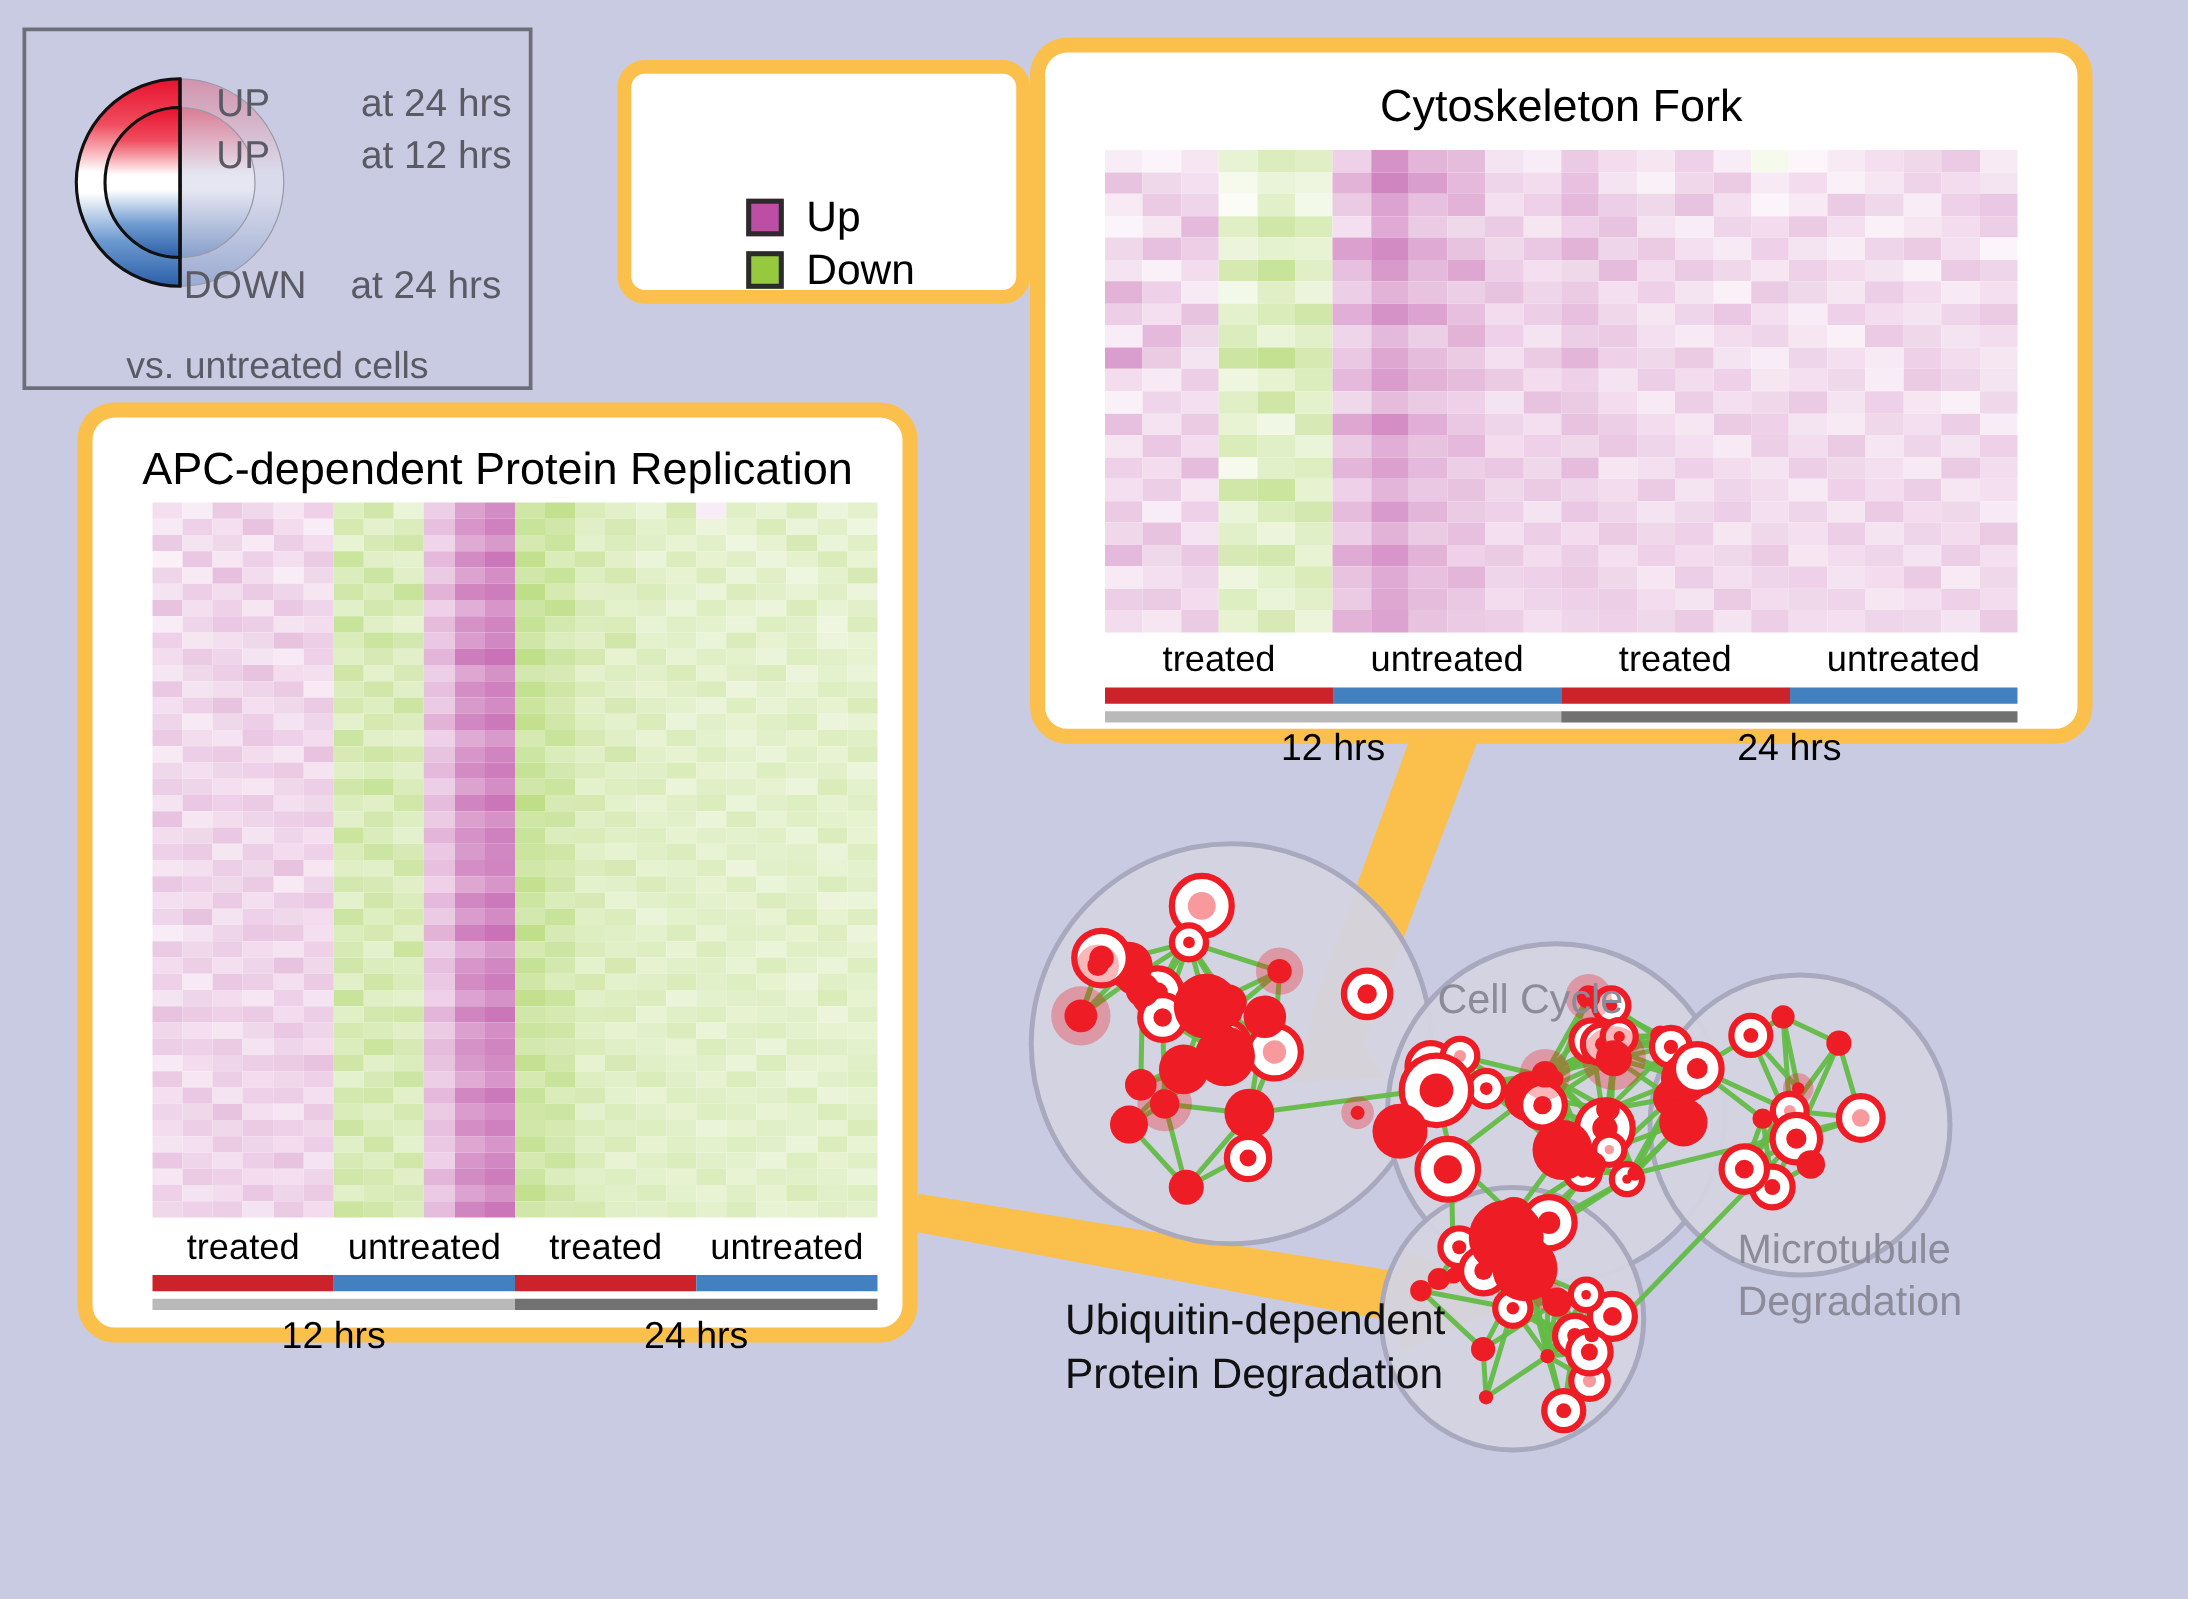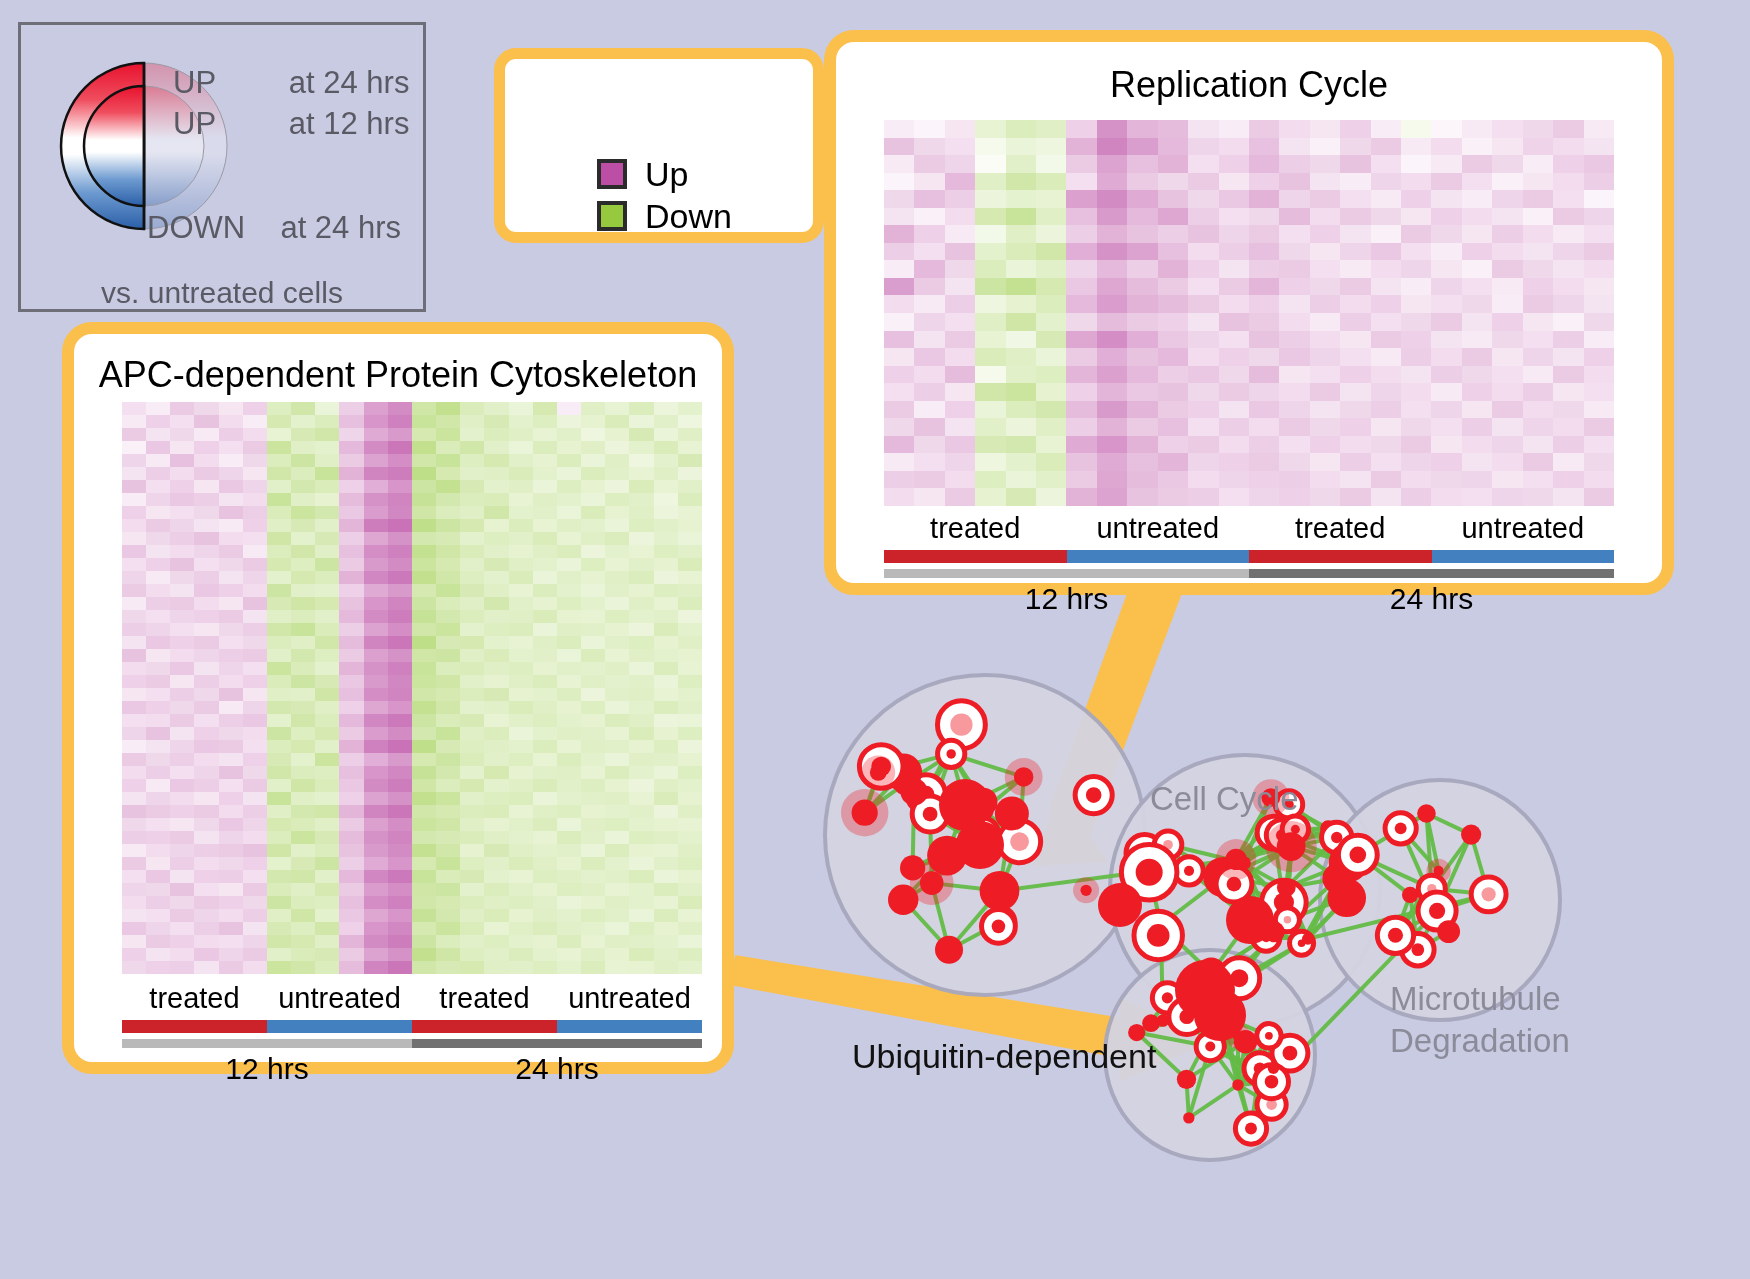--- a/index.html
+++ b/index.html
@@ -134,21 +134,21 @@
 <svg class="abs" style="left:0;top:0;width:1750px;height:1279px;pointer-events:none;">
 
   <polygon points="1130,585 1185,585 1090,838 1048,812" fill="#fbbf4c"></polygon>
   <polygon points="1108,862 1032,866 1060,790" fill="#fbbf4c"></polygon>
 
   <polygon points="735,955 1135,1020 1130,1060 730,985" fill="#fbbf4c"></polygon>
   <polygon points="1120,998 1120,1082 1215,1040" fill="#fbbf4c"></polygon>
 </svg>
 
 <div class="abs heat-panel" id="panel-rf" style="left:824px;top:30px;width:850px;height:565px;">
-  <div class="heat-title" style="top:22px;">Replication Cycle</div>
+  <div class="heat-title" style="top:22px;">Cytoskeleton Fork</div>
   <div class="heatgrid" id="grid-rf" style="left: 48px; top: 78px; width: 730px; height: 386px; grid-template-columns: repeat(24, 1fr); grid-template-rows: repeat(22, 1fr);">
       <i style="background: rgb(248, 237, 246);"></i>
       <i style="background: rgb(251, 244, 250);"></i>
       <i style="background: rgb(246, 230, 242);"></i>
       <i style="background: rgb(232, 243, 212);"></i>
       <i style="background: rgb(219, 237, 189);"></i>
       <i style="background: rgb(224, 239, 197);"></i>
       <i style="background: rgb(238, 209, 232);"></i>
       <i style="background: rgb(213, 146, 199);"></i>
       <i style="background: rgb(227, 181, 217);"></i>
@@ -689,21 +689,21 @@
       <span style="flex: 1 1 0%; background: rgb(185, 185, 185);"></span>
       <span style="flex: 1 1 0%; background: rgb(113, 113, 113);"></span>
     </div>
   <div class="timelabels" id="tlab-rf" style="left:48px;top:540px;width:730px;">
       <span style="flex: 1 1 0%;">12 hrs</span>
       <span style="flex: 1 1 0%;">24 hrs</span>
     </div>
 </div>
 
 <div class="abs heat-panel" id="panel-apc" style="left:62px;top:322px;width:672px;height:752px;">
-  <div class="heat-title" style="top:20px;">APC-dependent Protein Cytoskeleton</div>
+  <div class="heat-title" style="top:20px;">APC-dependent Protein Replication</div>
   <div class="heatgrid" id="grid-apc" style="left: 48px; top: 68px; width: 580px; height: 572px; grid-template-columns: repeat(24, 1fr); grid-template-rows: repeat(44, 1fr);">
       <i style="background: rgb(243, 223, 239);"></i>
       <i style="background: rgb(248, 237, 246);"></i>
       <i style="background: rgb(235, 202, 228);"></i>
       <i style="background: rgb(240, 216, 235);"></i>
       <i style="background: rgb(246, 230, 242);"></i>
       <i style="background: rgb(238, 209, 232);"></i>
       <i style="background: rgb(221, 238, 193);"></i>
       <i style="background: rgb(209, 231, 170);"></i>
       <i style="background: rgb(234, 244, 216);"></i>
@@ -2183,14 +2183,15 @@
       </g>
     </svg>
 
   <div class="net-label" id="lbl-cellcycle">Cell Cycle</div>
   <div class="net-label" id="lbl-micro">
     <div>Microtubule</div>
     <div>Degradation</div>
   </div>
   <div class="net-label" id="lbl-ubiq">
     <div>Ubiquitin-dependent</div>
+    <div>Protein Degradation</div>
   </div>
 </div>
 
 </body></html>

